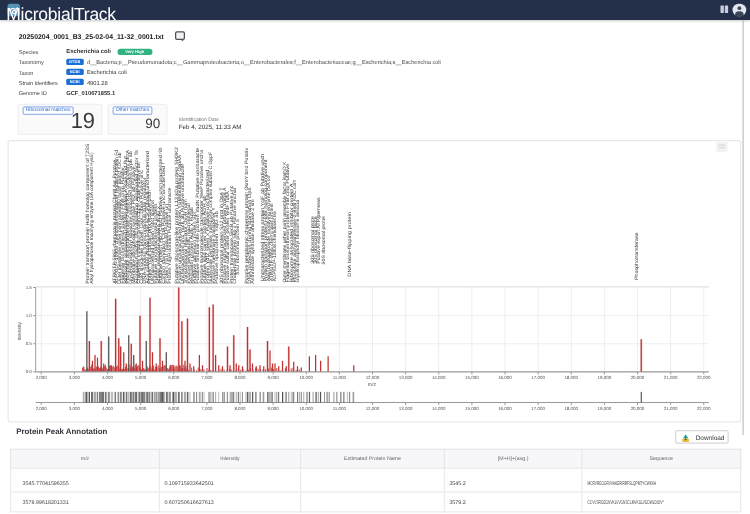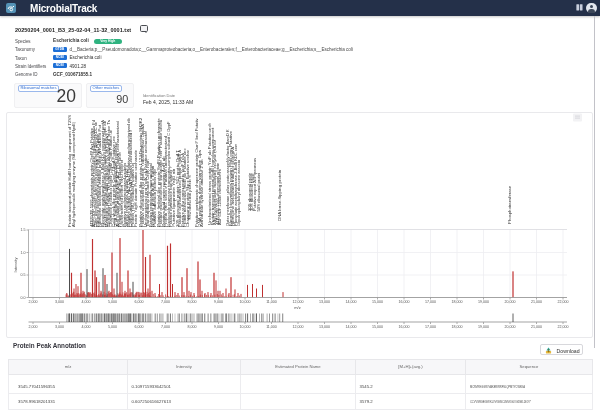--- a/index.html
+++ b/index.html
@@ -1,18 +1,18 @@
 <!DOCTYPE html>
 <html><head><meta charset="utf-8"><style>
 *{margin:0;padding:0;box-sizing:border-box}
 html,body{width:600px;height:411px;background:#fff;font-family:"Liberation Sans",sans-serif;overflow:hidden;position:relative}
 header{position:absolute;left:0;top:0;width:600px;height:16px;background:#243049;box-shadow:0 1px 2px rgba(0,0,0,.22)}
 .logo{position:absolute;left:6px;top:2.8px;width:10px;height:10px;border-radius:2px;background:#5492b6}
 .logo svg{position:absolute;left:1px;top:1px}
-.brand{position:absolute;left:30px;top:2.6px;color:#fff;font-size:10px;font-weight:bold;letter-spacing:-.2px}
+.brand{position:absolute;left:5px;top:2.6px;color:#fff;font-size:14px;font-weight:normal;letter-spacing:-.2px}
 .avatar{position:absolute;left:586.2px;top:2.6px;width:10.8px;height:10.8px;border-radius:50%;background:#e2e6ee}
 .avatar:after{content:"";position:absolute;left:3.8px;top:2.1px;width:3.2px;height:3.2px;border-radius:50%;background:#3c4759}
 .avatar:before{content:"";position:absolute;left:2.3px;top:6.7px;width:6.2px;height:3.8px;border-radius:3.1px 3.1px 0 0;background:#3c4759}
 .grid9{position:absolute;left:575.5px;top:4.4px;width:7px;height:6.8px}
 .title{position:absolute;left:15px;top:27.2px;font-size:5.5px;font-weight:bold;color:#222;letter-spacing:.02px}
 .note{position:absolute;left:140px;top:24.5px;width:8.3px;height:7px;border:1.7px solid #4a4d52;border-radius:1.6px;background:#f2f2f4}
 .note:after{content:"";position:absolute;right:0.6px;bottom:-3px;border:1.7px solid transparent;border-top-color:#606368}
 .ml{position:absolute;left:15px;font-size:4.5px;color:#4c4c50;letter-spacing:-.07px}
 .mv{position:absolute;font-size:4.6px;color:#333}
 .badge{position:absolute;left:53px;width:13.5px;height:5px;background:#1d6fd6;border-radius:1.2px;color:#fff;font-size:3.1px;font-weight:bold;text-align:center;line-height:5.2px;letter-spacing:.1px}
@@ -63,21 +63,21 @@
 <div class="mv" style="left:69.5px;top:55.3px">Escherichia coli</div>
 <div class="ml" style="top:63.7px">Strain Identifiers</div>
 <div class="badge" style="top:63px">NCBI</div>
 <div class="mv" style="left:69.5px;top:63.5px">4901.28</div>
 <div class="ml" style="top:72.3px">Genome ID</div>
 <div class="mv" style="left:53px;top:71.6px;font-weight:bold;font-size:4.6px;color:#333">GCF_010671855.1</div>
 <div class="statbox" style="left:14px;top:83px;width:68px;height:25px"></div>
 <div class="statbox" style="left:86px;top:83px;width:47.5px;height:25px"></div>
 <div class="chip" style="left:17.5px;top:84.5px">Ribosomal matches</div>
 <div class="chip" style="left:89.5px;top:84.5px">Other matches</div>
-<div class="num" style="left:56.5px;top:87.6px;font-size:17.5px">20</div>
+<div class="num" style="left:56.5px;top:87.6px;font-size:17.5px">19</div>
 <div class="num" style="left:116.2px;top:93.6px;font-size:10.8px">90</div>
 <div class="idl">Identification Date</div>
 <div class="idv">Feb 4, 2025, 11:33 AM</div>
 <div class="card">
     <svg width="587" height="226" viewBox="6 112 587 226" font-family="Liberation Sans, sans-serif">
 <line x1="33.0" y1="229.5" x2="33.0" y2="297.5" stroke="#eeeef1" stroke-width="0.8"></line>
 <line x1="59.5" y1="229.5" x2="59.5" y2="297.5" stroke="#eeeef1" stroke-width="0.8"></line>
 <line x1="86.0" y1="229.5" x2="86.0" y2="297.5" stroke="#eeeef1" stroke-width="0.8"></line>
 <line x1="112.5" y1="229.5" x2="112.5" y2="297.5" stroke="#eeeef1" stroke-width="0.8"></line>
 <line x1="139.0" y1="229.5" x2="139.0" y2="297.5" stroke="#eeeef1" stroke-width="0.8"></line>

